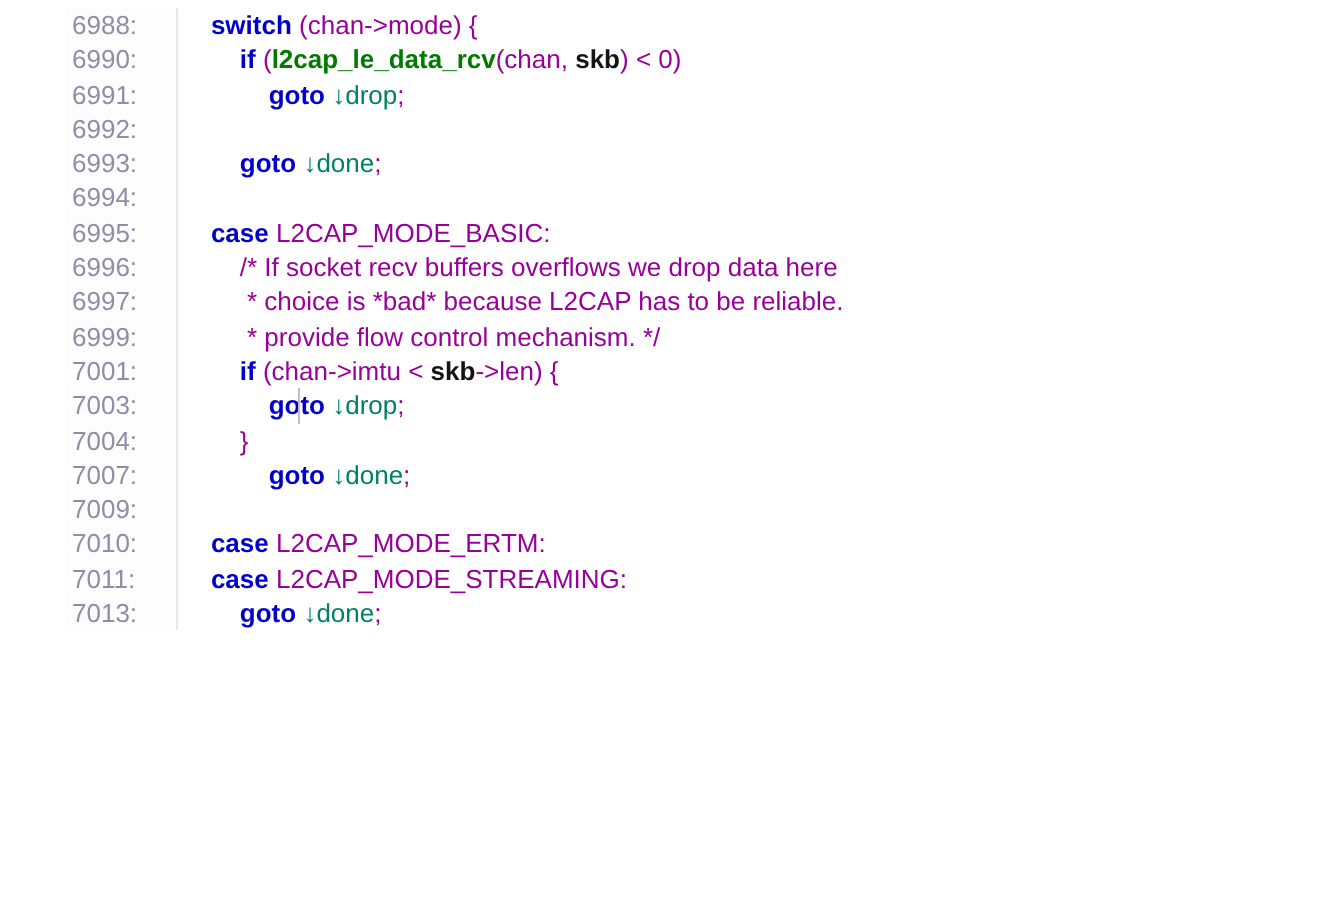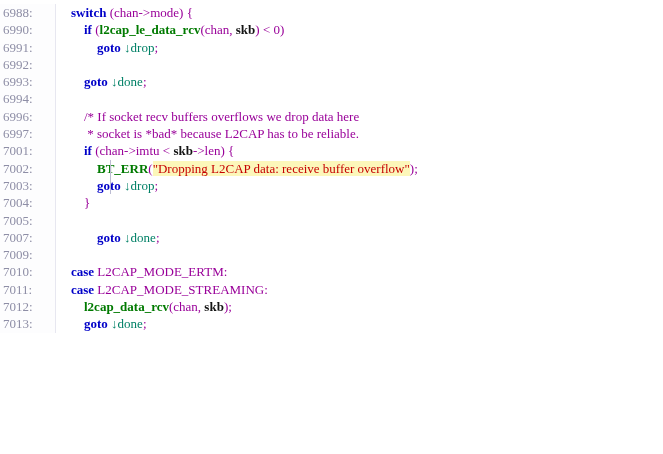--- a/index.html
+++ b/index.html
@@ -8,24 +8,25 @@
   }
   body {
     width: 663px;
     height: 454px;
     overflow: hidden;
     background: var(--page-bg, #ffffff);
   }
   .viewer {
     width: 663px;
     height: 398px;
-    font-family: Liberation Serif, serif;
+    font-family: Liberation Sans, sans-serif;
     font-size: 13px;
     padding-top: 4px;
     box-sizing: border-box;
+    padding-left: 33px;
   }
   .row {
     display: flex;
     height: 17.3px;
     line-height: 17.3px;
     white-space: pre;
   }
   .num {
     flex: 0 0 56px;
     box-sizing: border-box;
@@ -60,27 +61,26 @@
 <body>
 
 <div class="viewer">
   <div>
       <div class="row"><span class="num">6988:</span><span class="code"><span class="tok-p">    </span><span class="tok-k">switch</span><span class="tok-p"> (chan-&gt;mode) {</span></span></div>
       <div class="row"><span class="num">6990:</span><span class="code"><span class="tok-p">        </span><span class="tok-k">if</span><span class="tok-p"> (</span><span class="tok-f">l2cap_le_data_rcv</span><span class="tok-p">(chan, </span><span class="tok-e">skb</span><span class="tok-p">) &lt; 0)</span></span></div>
       <div class="row"><span class="num">6991:</span><span class="code"><span class="tok-p">            </span><span class="tok-k">goto</span><span class="tok-p"> </span><span class="tok-t">↓drop</span><span class="tok-p">;</span></span></div>
       <div class="row"><span class="num">6992:</span><span class="code"></span></div>
       <div class="row"><span class="num">6993:</span><span class="code"><span class="tok-p">        </span><span class="tok-k">goto</span><span class="tok-p"> </span><span class="tok-t">↓done</span><span class="tok-p">;</span></span></div>
       <div class="row"><span class="num">6994:</span><span class="code"></span></div>
+      <div class="row"><span class="num">6995:</span><span class="code"><span class="tok-p">    </span><span class="tok-k">case</span><span class="tok-p"> L2CAP_MODE_BASIC:</span></span></div>
       <div class="row"><span class="num">6996:</span><span class="code"><span class="tok-c">        /* If socket recv buffers overflows we drop data here</span></span></div>
-      <div class="row"><span class="num">6997:</span><span class="code"><span class="tok-c">         * socket is *bad* because L2CAP has to be reliable.</span></span></div>
+      <div class="row"><span class="num">6997:</span><span class="code"><span class="tok-c">         * choice is *bad* because L2CAP has to be reliable.</span></span></div>
+      <div class="row"><span class="num">6999:</span><span class="code"><span class="tok-c">         * provide flow control mechanism. */</span></span></div>
       <div class="row"><span class="num">7001:</span><span class="code"><span class="tok-p">        </span><span class="tok-k">if</span><span class="tok-p"> (chan-&gt;imtu &lt; </span><span class="tok-e">skb</span><span class="tok-p">-&gt;len) {</span></span></div>
-      <div class="row"><span class="num">7002:</span><span class="code"><span class="guide" style="left: calc(8ch + 2px);"></span><span class="tok-p">            </span><span class="tok-f">BT_ERR</span><span class="tok-p">(</span><span class="tok-s">"Dropping L2CAP data: receive buffer overflow"</span><span class="tok-p">);</span></span></div>
       <div class="row"><span class="num">7003:</span><span class="code"><span class="guide" style="left: calc(8ch + 2px);"></span><span class="tok-p">            </span><span class="tok-k">goto</span><span class="tok-p"> </span><span class="tok-t">↓drop</span><span class="tok-p">;</span></span></div>
       <div class="row"><span class="num">7004:</span><span class="code"><span class="tok-p">        }</span></span></div>
-      <div class="row"><span class="num">7005:</span><span class="code"></span></div>
       <div class="row"><span class="num">7007:</span><span class="code"><span class="tok-p">            </span><span class="tok-k">goto</span><span class="tok-p"> </span><span class="tok-t">↓done</span><span class="tok-p">;</span></span></div>
       <div class="row"><span class="num">7009:</span><span class="code"></span></div>
       <div class="row"><span class="num">7010:</span><span class="code"><span class="tok-p">    </span><span class="tok-k">case</span><span class="tok-p"> L2CAP_MODE_ERTM:</span></span></div>
       <div class="row"><span class="num">7011:</span><span class="code"><span class="tok-p">    </span><span class="tok-k">case</span><span class="tok-p"> L2CAP_MODE_STREAMING:</span></span></div>
-      <div class="row"><span class="num">7012:</span><span class="code"><span class="tok-p">        </span><span class="tok-f">l2cap_data_rcv</span><span class="tok-p">(chan, </span><span class="tok-e">skb</span><span class="tok-p">);</span></span></div>
       <div class="row"><span class="num">7013:</span><span class="code"><span class="tok-p">        </span><span class="tok-k">goto</span><span class="tok-p"> </span><span class="tok-t">↓done</span><span class="tok-p">;</span></span></div>
     </div>
 </div>
 
 </body></html>

